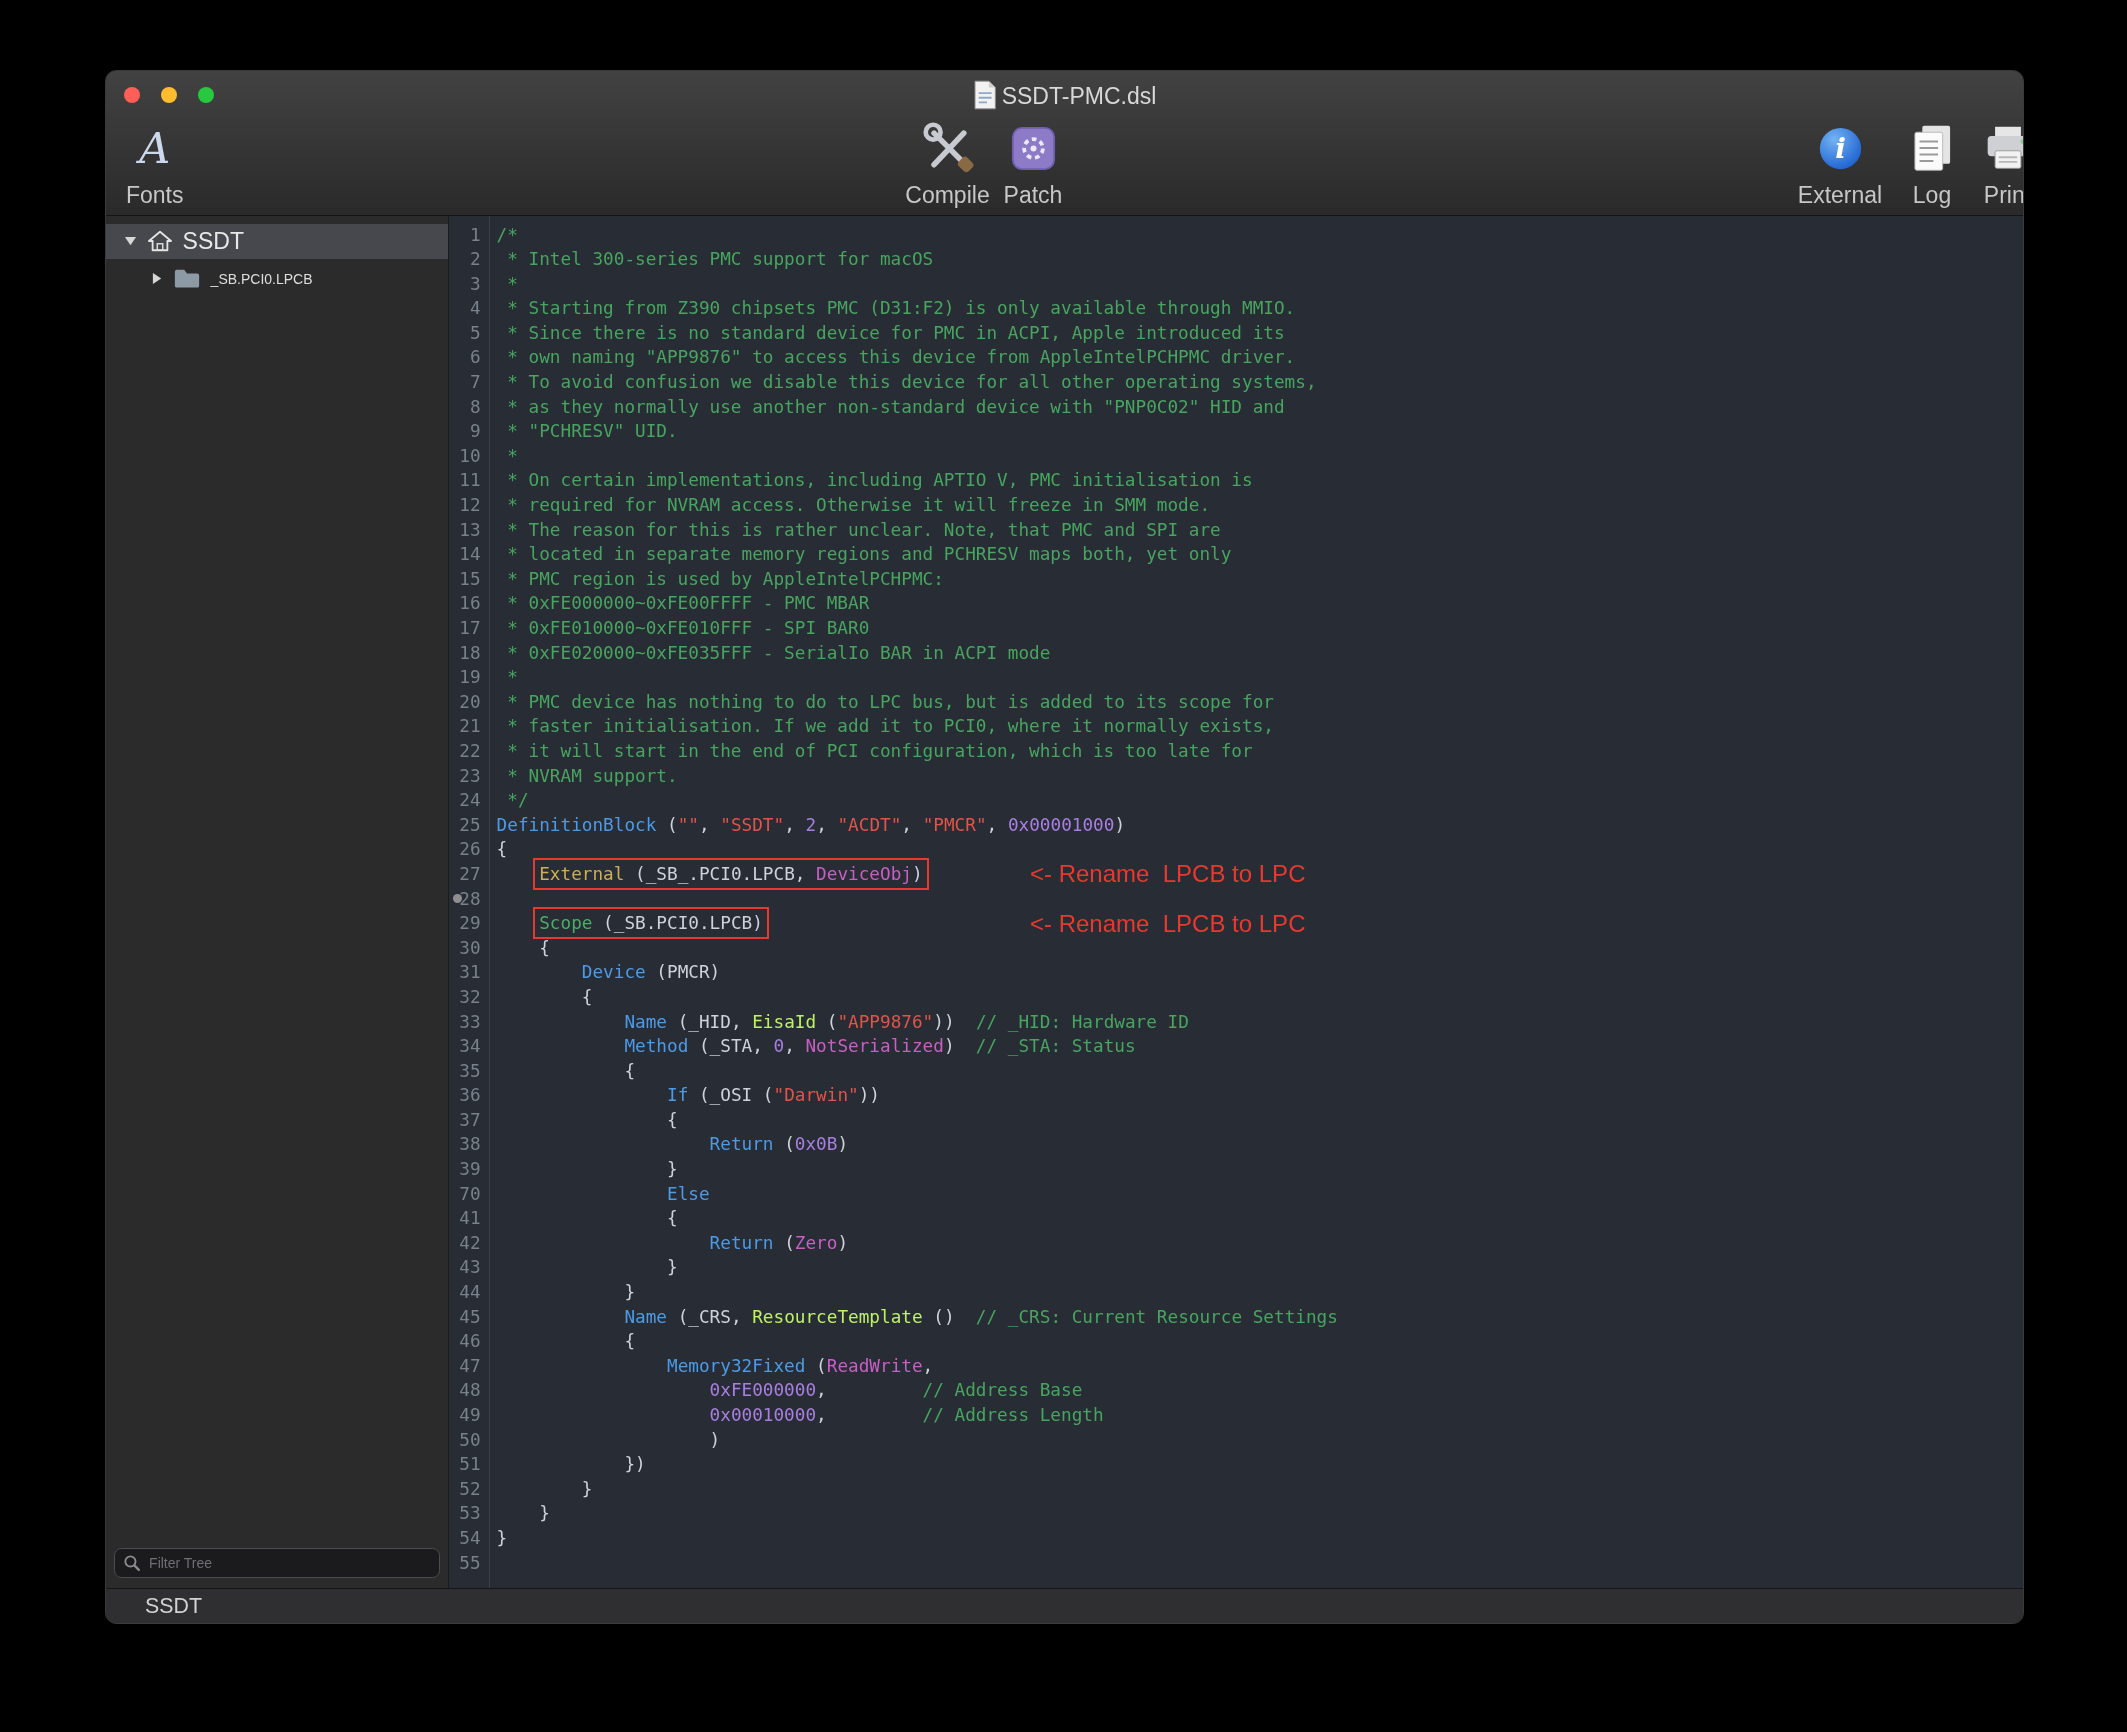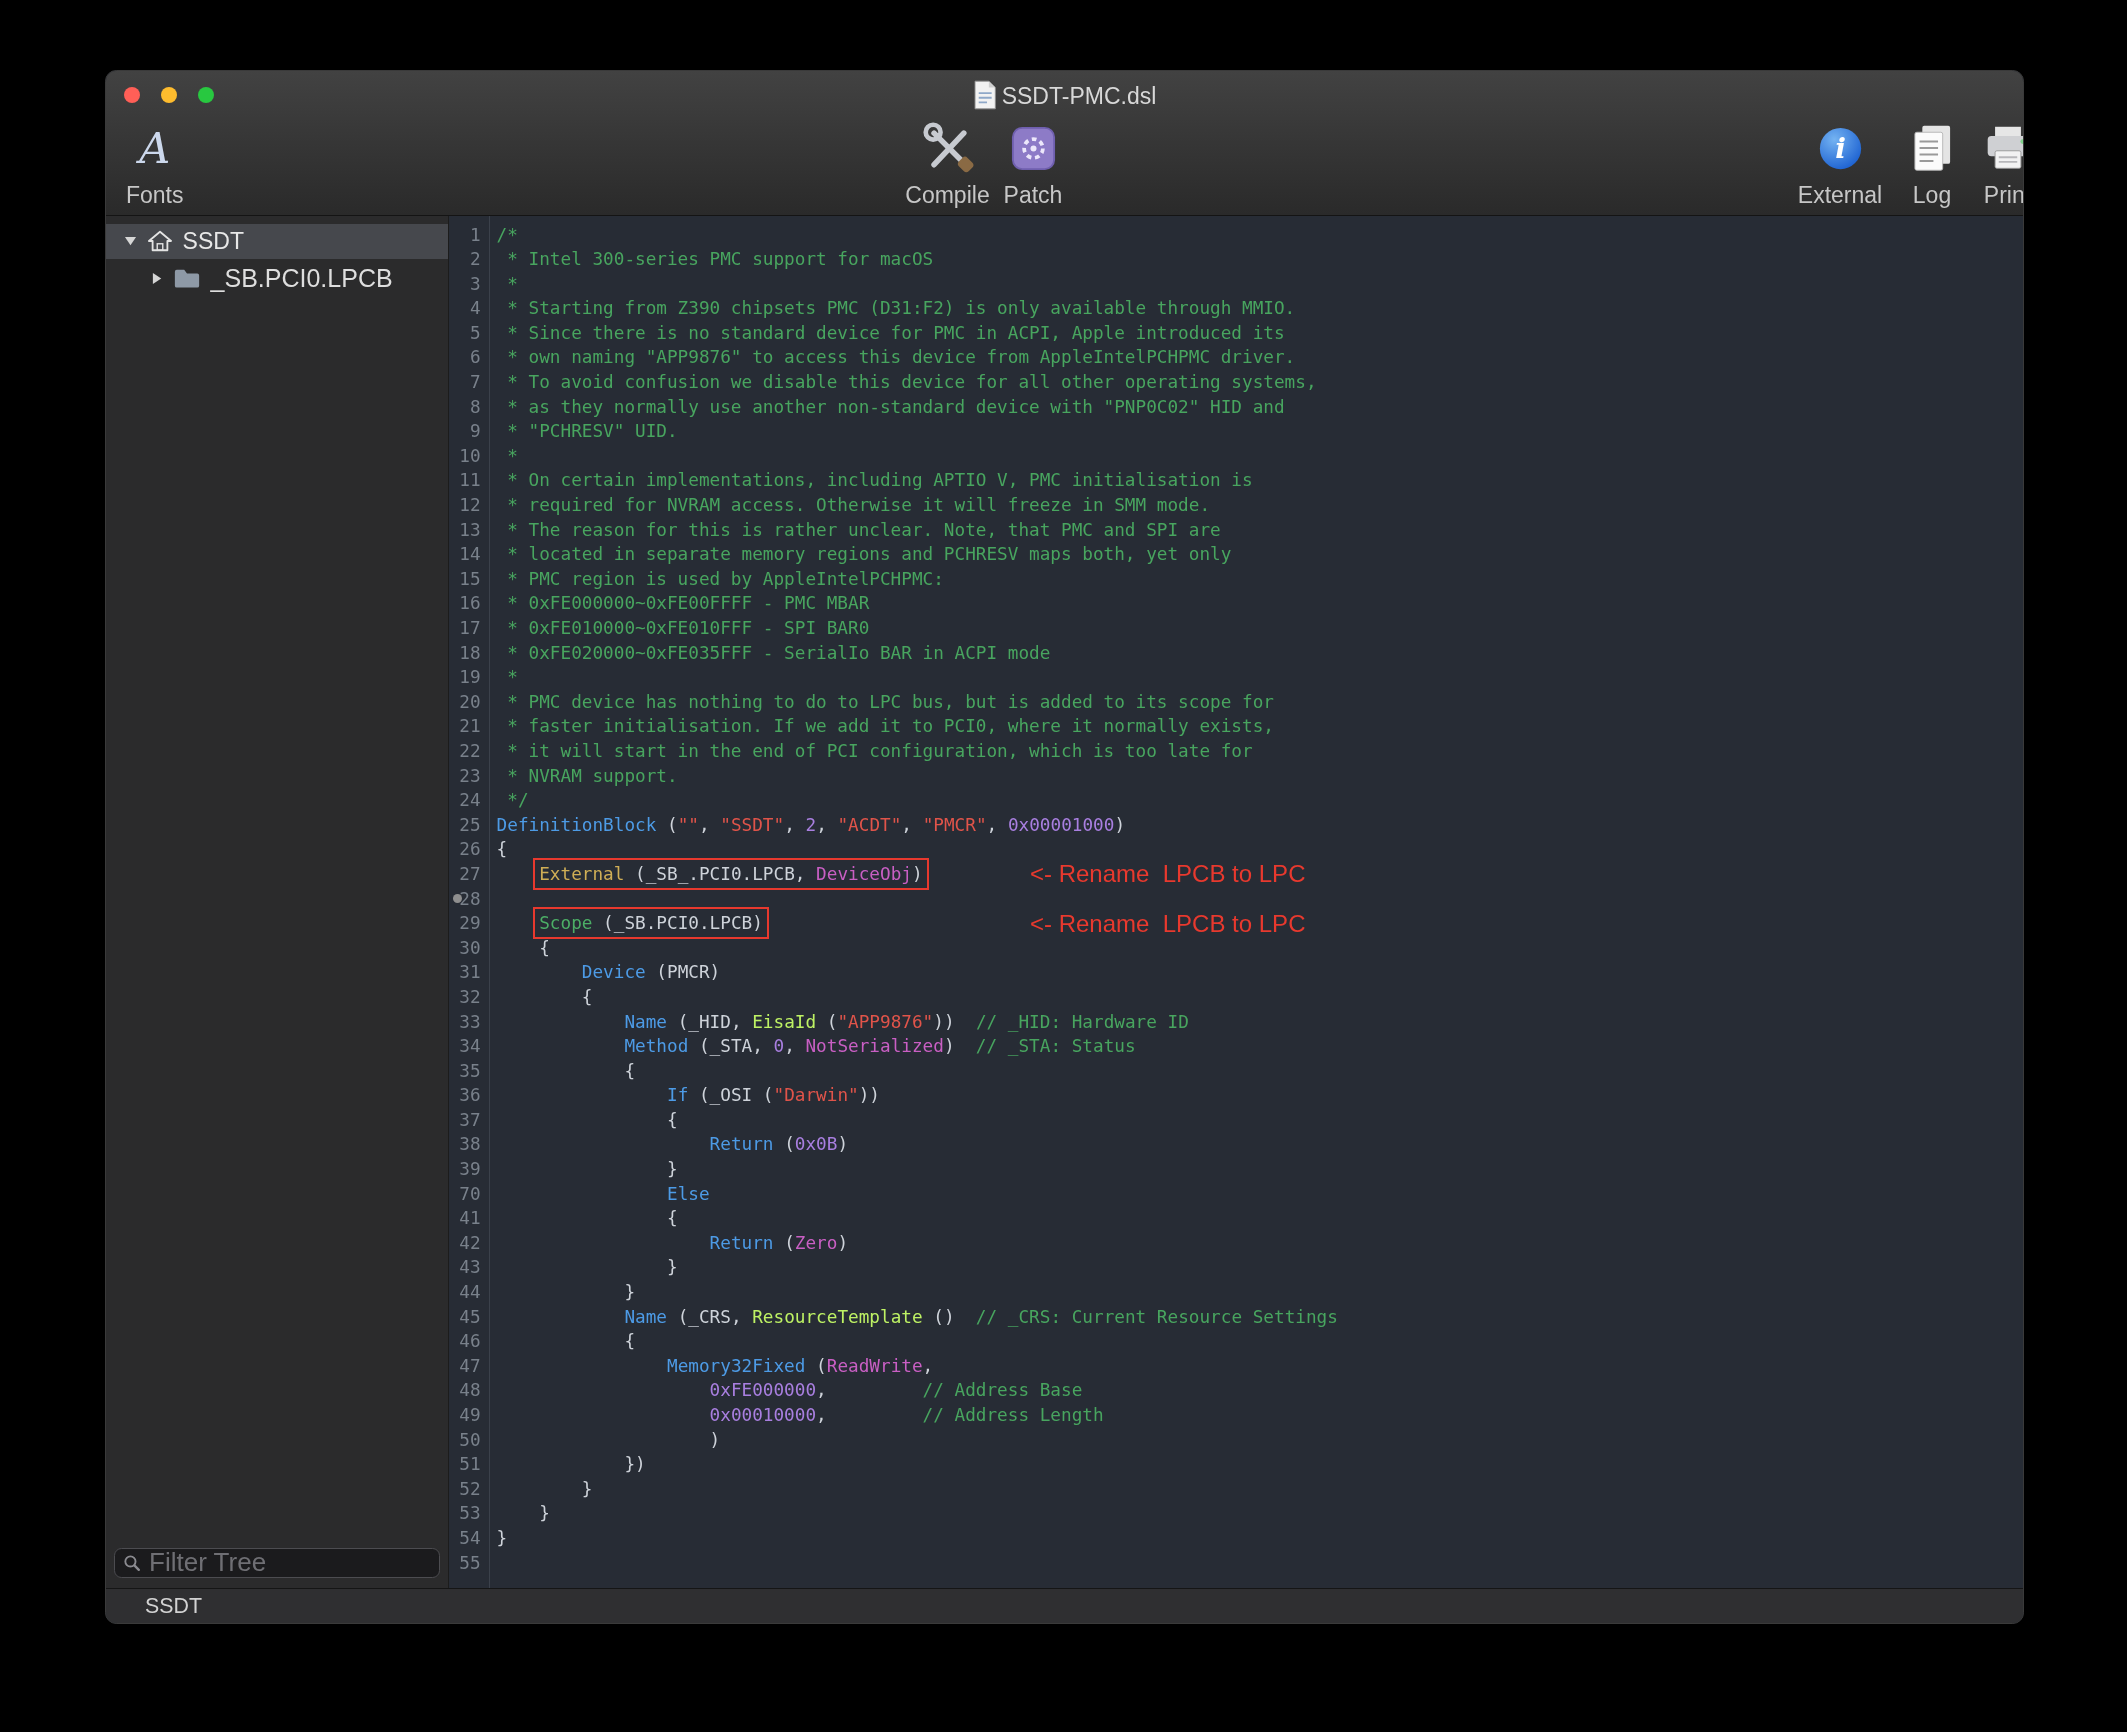--- a/index.html
+++ b/index.html
@@ -44,21 +44,21 @@
   .tree-row.selected{background:#46484d;}
   .tree-label{color:#e8e8e8;font-size:23px;}
   .disc{display:flex;align-items:center;justify-content:center;width:15px;}
   .filter{
     position:absolute;left:8.4px;right:8.4px;bottom:11.2px;height:30px;
     background:#1b1b1d;border:0.9px solid #4c4c50;border-radius:7.5px;
     display:flex;align-items:center;padding:0 7.5px;box-sizing:border-box;gap:5.6px;
   }
   .filter input{
     flex:1;background:transparent;border:none;outline:none;
-    color:#c9c9c9;font-size:26px;font-family:"Liberation Sans",sans-serif;
+    color:#c9c9c9;font-size:14px;font-family:"Liberation Sans",sans-serif;
   }
   .filter input::placeholder{color:#6f6f74;}
   
   .statusbar{
     position:absolute;left:0;right:0;bottom:0;height:34px;background:#2f2f31;
     border-top:0.9px solid #151515;display:flex;align-items:center;
   }
   .status-text{color:#d2d2d2;font-size:21.4px;margin-left:39px;}
   
   .editor{
@@ -223,21 +223,21 @@
       <span class="disc" style="margin-left:43px;">
         <svg width="11.2" height="13" viewBox="0 0 12 14">
             <path d="M2 1 v12 l9 -6 z" fill="#d6d6d6"></path>
           </svg>
       </span>
       <span style="margin-left:9.3px;display:flex;">
         <svg width="28" height="22.4" viewBox="0 0 30 24">
           <path d="M2 5 a2 2 0 0 1 2 -2 h8 l3 4 h11 a2 2 0 0 1 2 2 v11 a2 2 0 0 1 -2 2 H4 a2 2 0 0 1 -2 -2 Z" fill="#8e99a6"></path>
         </svg>
       </span>
-      <span class="tree-label" style="margin-left:9.3px;font-size:25px;color:#dedede;">_SB.PCI0.LPCB</span>
+      <span class="tree-label" style="margin-left:9.3px;font-size:14px;color:#dedede;">_SB.PCI0.LPCB</span>
     </div>
 
     <div class="filter">
       <span style="display:flex;">
         <svg width="18.6" height="18.6" viewBox="0 0 20 20">
           <circle cx="8" cy="8" r="5.5" fill="none" stroke="#8b8b90" stroke-width="2"></circle>
           <line x1="12.5" y1="12.5" x2="17" y2="17" stroke="#8b8b90" stroke-width="2.5" stroke-linecap="round"></line>
         </svg>
       </span>
       <input type="text" placeholder="Filter Tree" style="">

